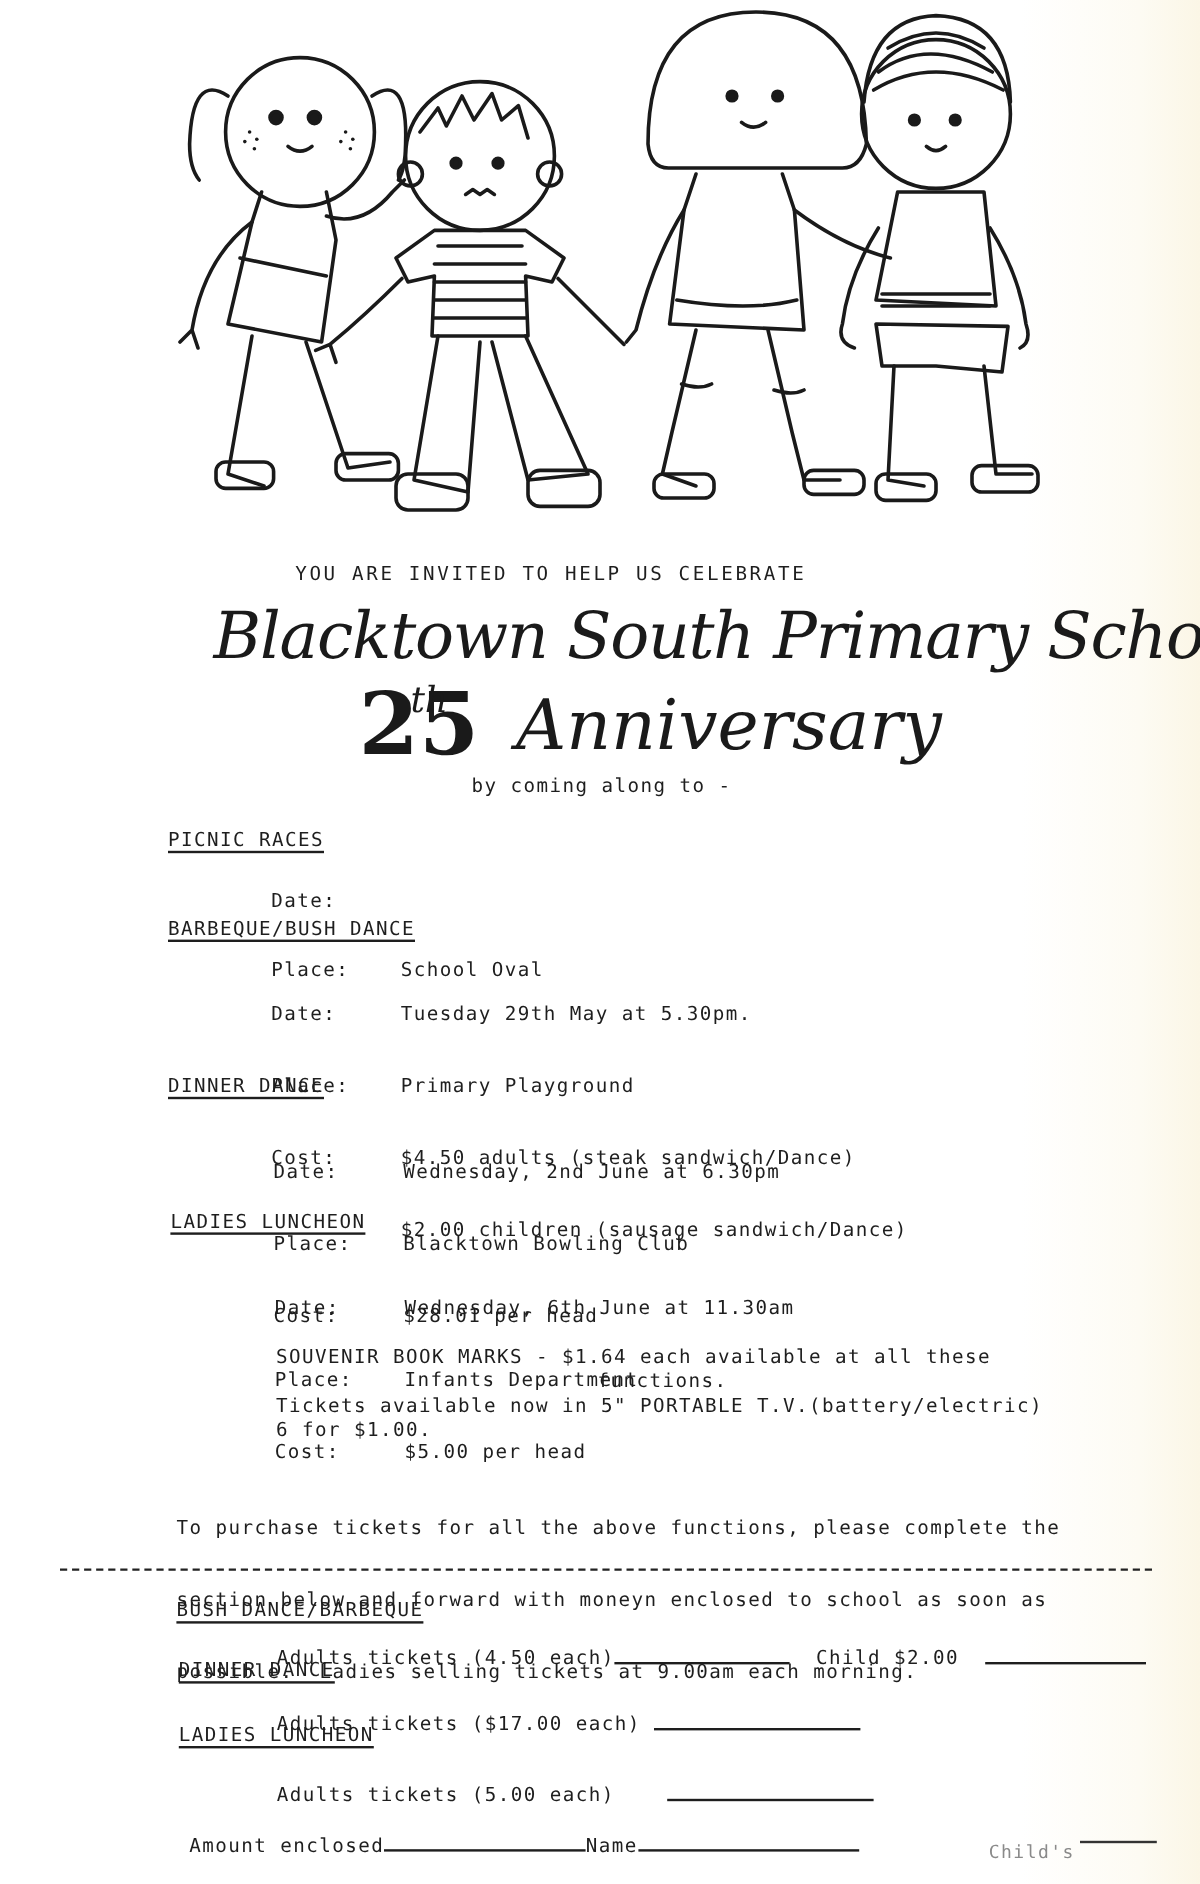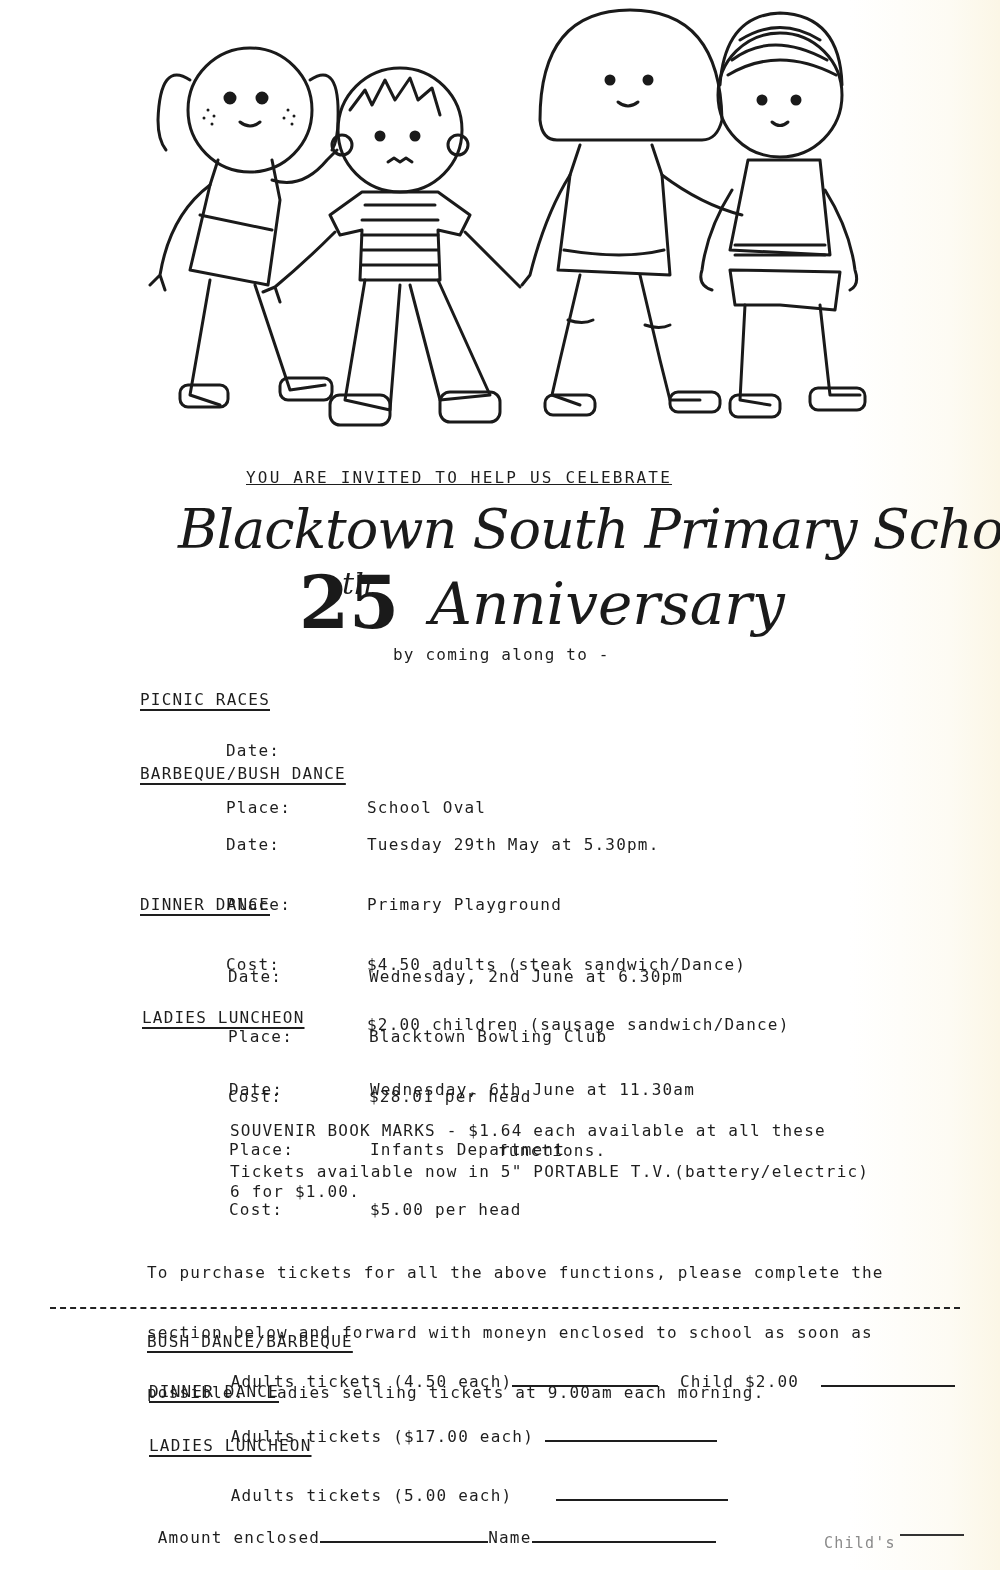--- a/index.html
+++ b/index.html
@@ -5,32 +5,32 @@
     html, body { margin: 0; padding: 0; }
     body {
       width: 1000px; height: 1570px; position: relative; overflow: hidden;
       background: linear-gradient(90deg, #ffffff 0%, #ffffff 85%, #fdfbf3 95%, #fbf6e6 100%);
       color: #1e1e1e;
       font-family: "DejaVu Sans Mono", "Liberation Mono", monospace;
     }
     .abs { position: absolute; }
     .mono { font-family: "DejaVu Sans Mono", "Liberation Mono", monospace; font-size: 16px; letter-spacing: 1.2px; white-space: pre; }
     .illus { left: 140px; top: 0; width: 760px; height: 460px; }
-    .invite { left: 246px; top: 468px; font-size: 16px; letter-spacing: 2.2px; text-decoration: underline; }
+    .invite { left: 246px; top: 468px; font-size: 16px; letter-spacing: 2.2px; }
     .script {
       font-family: "DejaVu Serif", "Liberation Serif", serif; font-style: italic;
       color: #1a1a1a; white-space: nowrap;
     }
     .school { left: 178px; top: 498px; font-size: 54px; letter-spacing: -1px; }
     .anniv-num { left: 255px; top: 560px; font-size: 72px; font-style: normal; font-family: "DejaVu Serif", serif; font-weight: bold; margin-left: 44px; }
     .anniv-sup { left: 342px; top: 566px; font-size: 30px; }
     .anniv-word { left: 430px; top: 570px; font-size: 58px; }
     .byline { left: 393px; top: 645px; }
     .heading { text-decoration: underline; text-decoration-thickness: 2px; text-underline-offset: 4px; }
-    .row { display: flex; gap: 33px; }
+    .row { display: flex; }
     .lbl { width: 108px; }
     .blank { display: inline-block; border-bottom: 2px solid #1e1e1e; height: 14px; vertical-align: baseline; }
     .dashes { left: 50px; top: 1307px; width: 910px; height: 0; border-top: 2.5px dashed #222; }
     .faint { color: #8a8a8a; }
   </style>
 </head>
 <body>
 
 <div class="abs illus">
   <svg width="760" height="460" viewBox="0 0 760 460" fill="none" stroke="#1a1a1a" stroke-width="3" stroke-linecap="round" stroke-linejoin="round">

